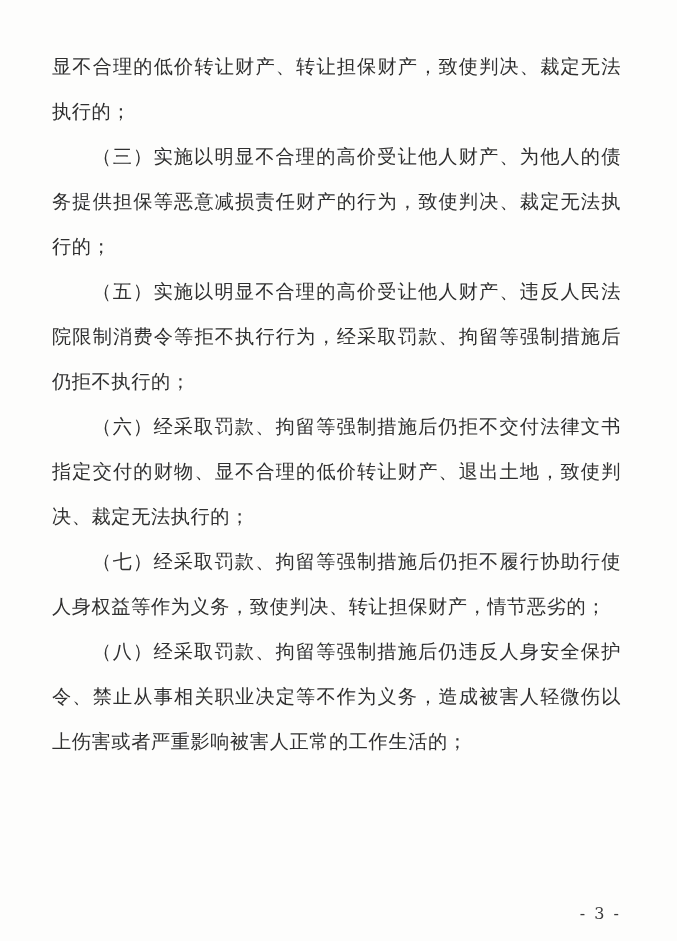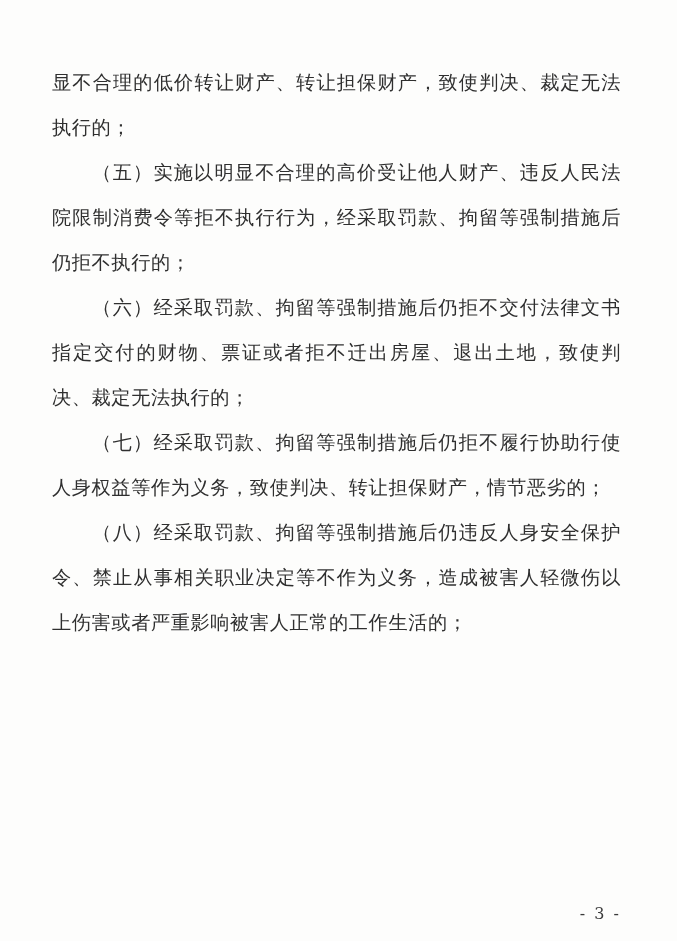--- a/index.html
+++ b/index.html
@@ -13,21 +13,21 @@
     font-family: "DejaVu Serif", serif;
     color: #2b2b2b;
     overflow: hidden;
   }
   .page {
     position: relative;
     width: 677px;
     height: 941px;
     background: #fdfdfc;
     box-sizing: border-box;
-    padding: 60px 56px 0 52px;
+    padding: 44px 56px 0 52px;
   }
   .body-text {
     font-size: 19.2px;
     line-height: 45px;
     text-align: justify;
     text-justify: inter-ideograph;
     letter-spacing: 0.6px;
     color: #2f2f2f;
   }
   .para {
@@ -53,22 +53,23 @@
     display: inline-block;
   }
 </style>
 </head>
 <body>
 
 <div class="page">
 
   <div class="body-text">
     <p class="para">显不合理的低价转让财产、转让担保财产，致使判决、裁定无法执行的；</p>
+    <p class="para indent">（三）实施以明显不合理的高价受让他人财产、为他人的债务提供担保等恶意减损责任财产的行为，致使判决、裁定无法执行的；</p>
     <p class="para indent">（五）实施以明显不合理的高价受让他人财产、违反人民法院限制消费令等拒不执行行为，经采取罚款、拘留等强制措施后仍拒不执行的；</p>
-    <p class="para indent">（六）经采取罚款、拘留等强制措施后仍拒不交付法律文书指定交付的财物、票证或者拒不迁出房屋、退出土地，致使判决、裁定无法执行的；</p>
+    <p class="para indent">（六）经采取罚款、拘留等强制措施后仍拒不交付法律文书指定交付的财物、显不合理的低价转让财产、退出土地，致使判决、裁定无法执行的；</p>
     <p class="para indent">（七）经采取罚款、拘留等强制措施后仍拒不履行协助行使人身权益等作为义务，致使判决、转让担保财产，情节恶劣的；</p>
     <p class="para indent">（八）经采取罚款、拘留等强制措施后仍违反人身安全保护令、禁止从事相关职业决定等不作为义务，造成被害人轻微伤以上伤害或者严重影响被害人正常的工作生活的；</p>
   </div>
 
   <div class="footer">
     <span class="pgnum">- 3 -</span>
   </div>
 
 </div>
 

